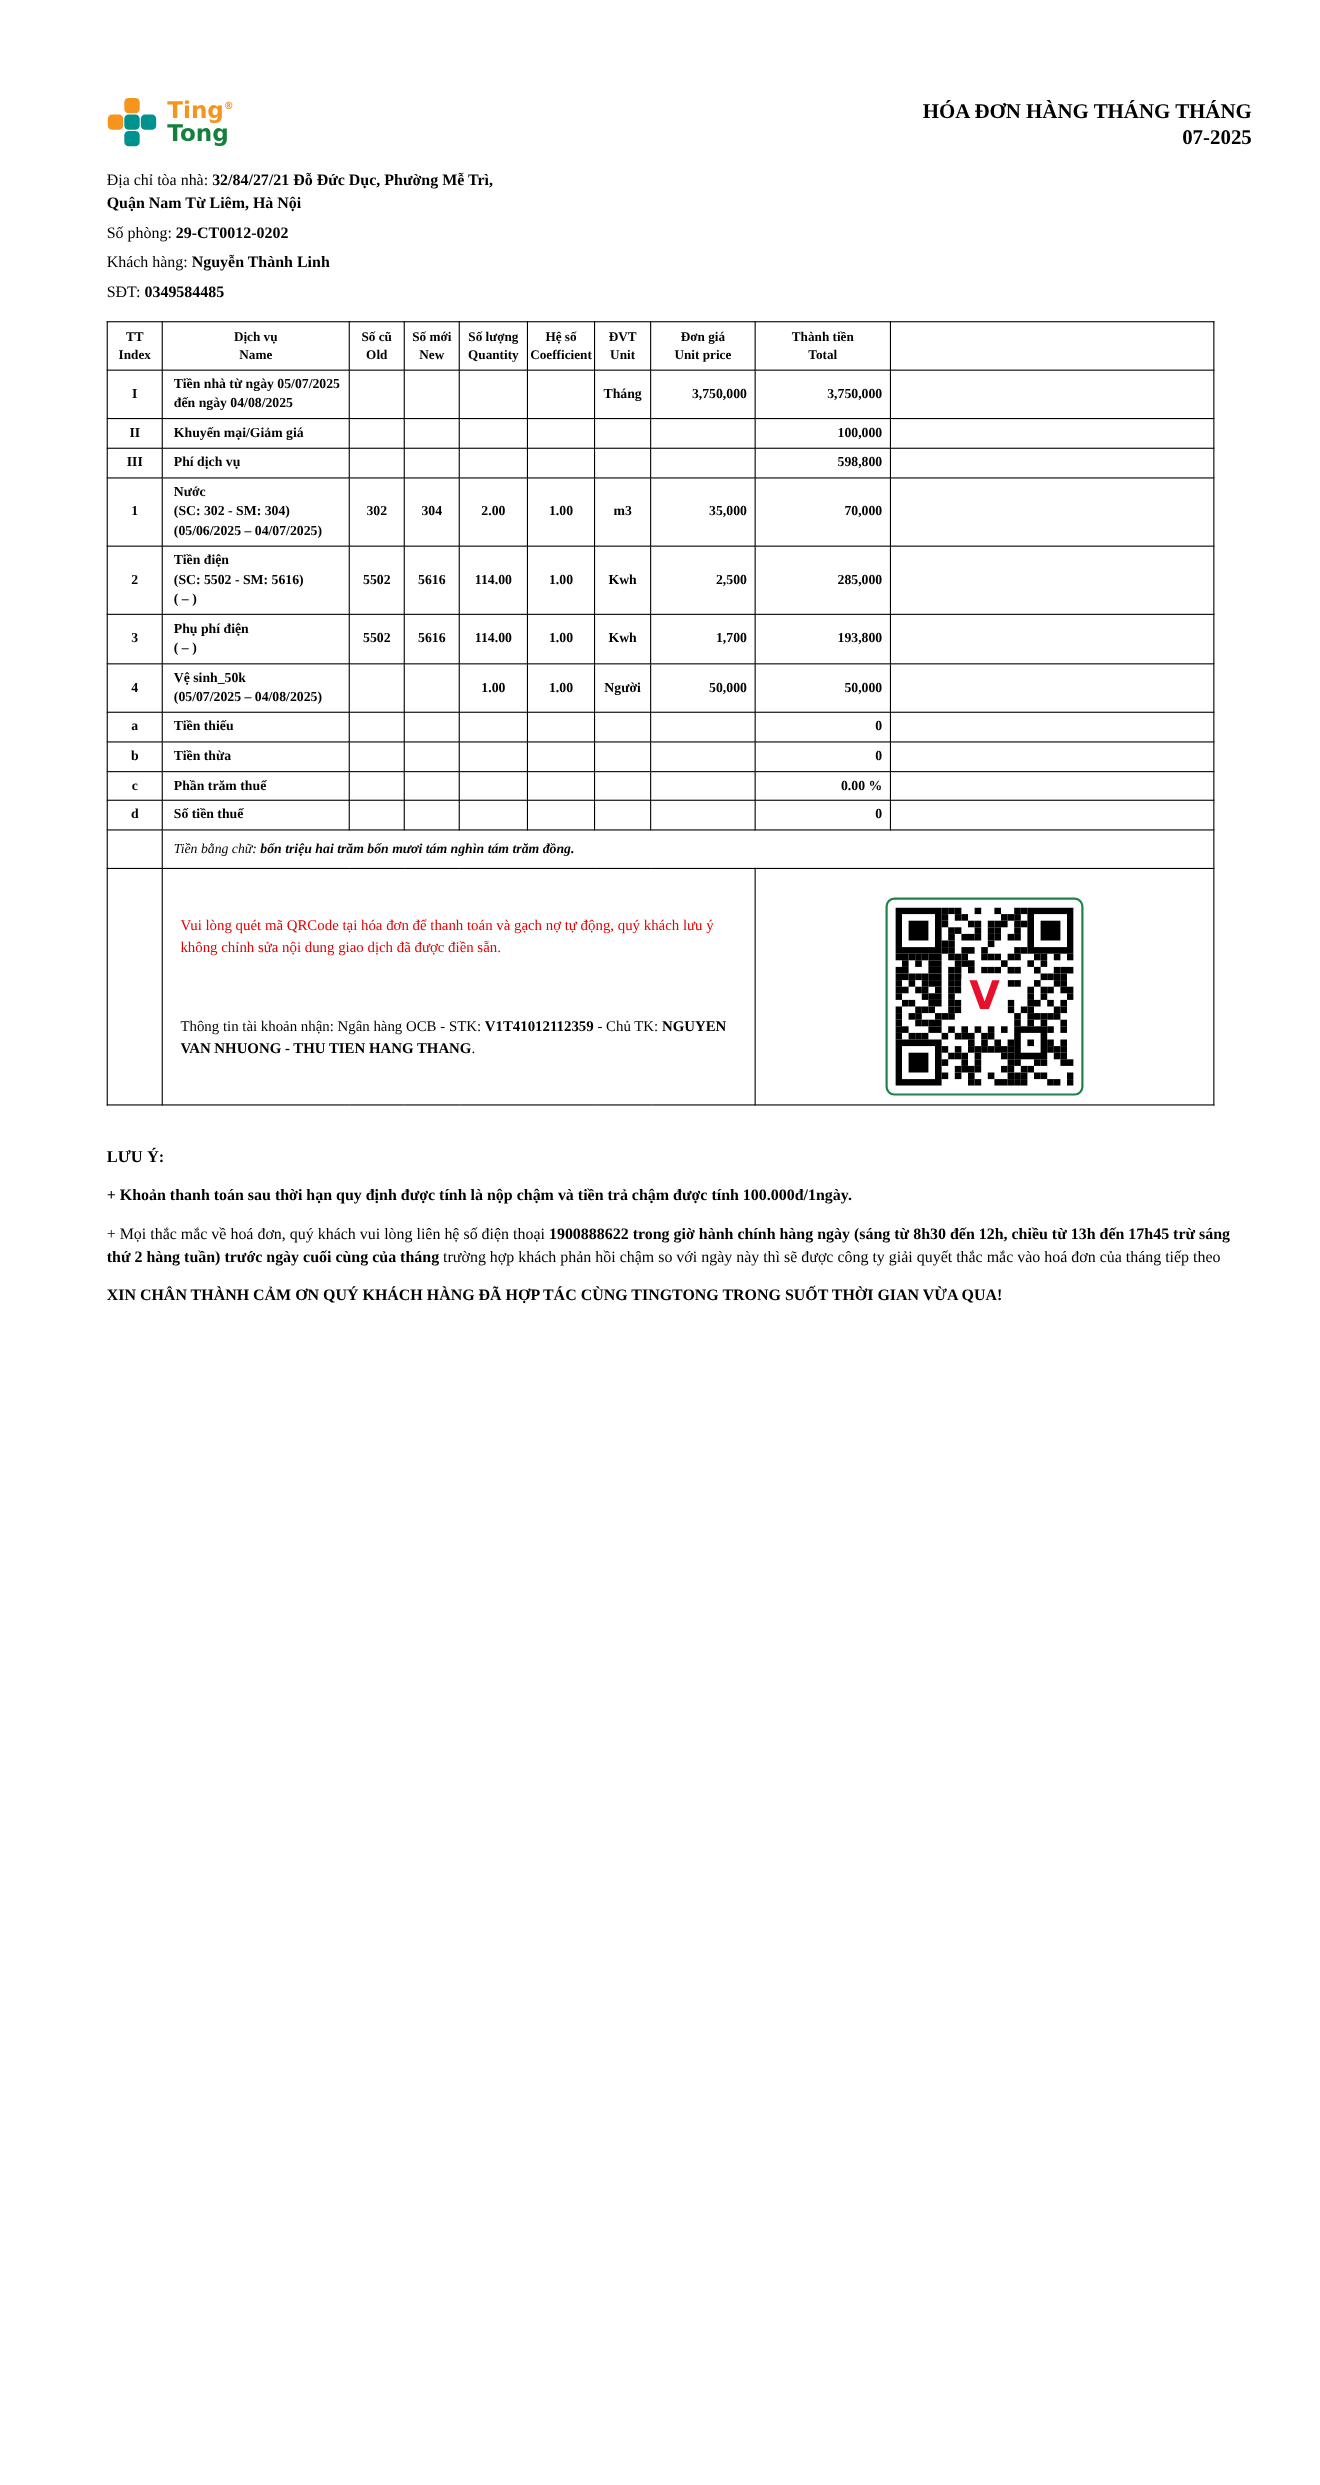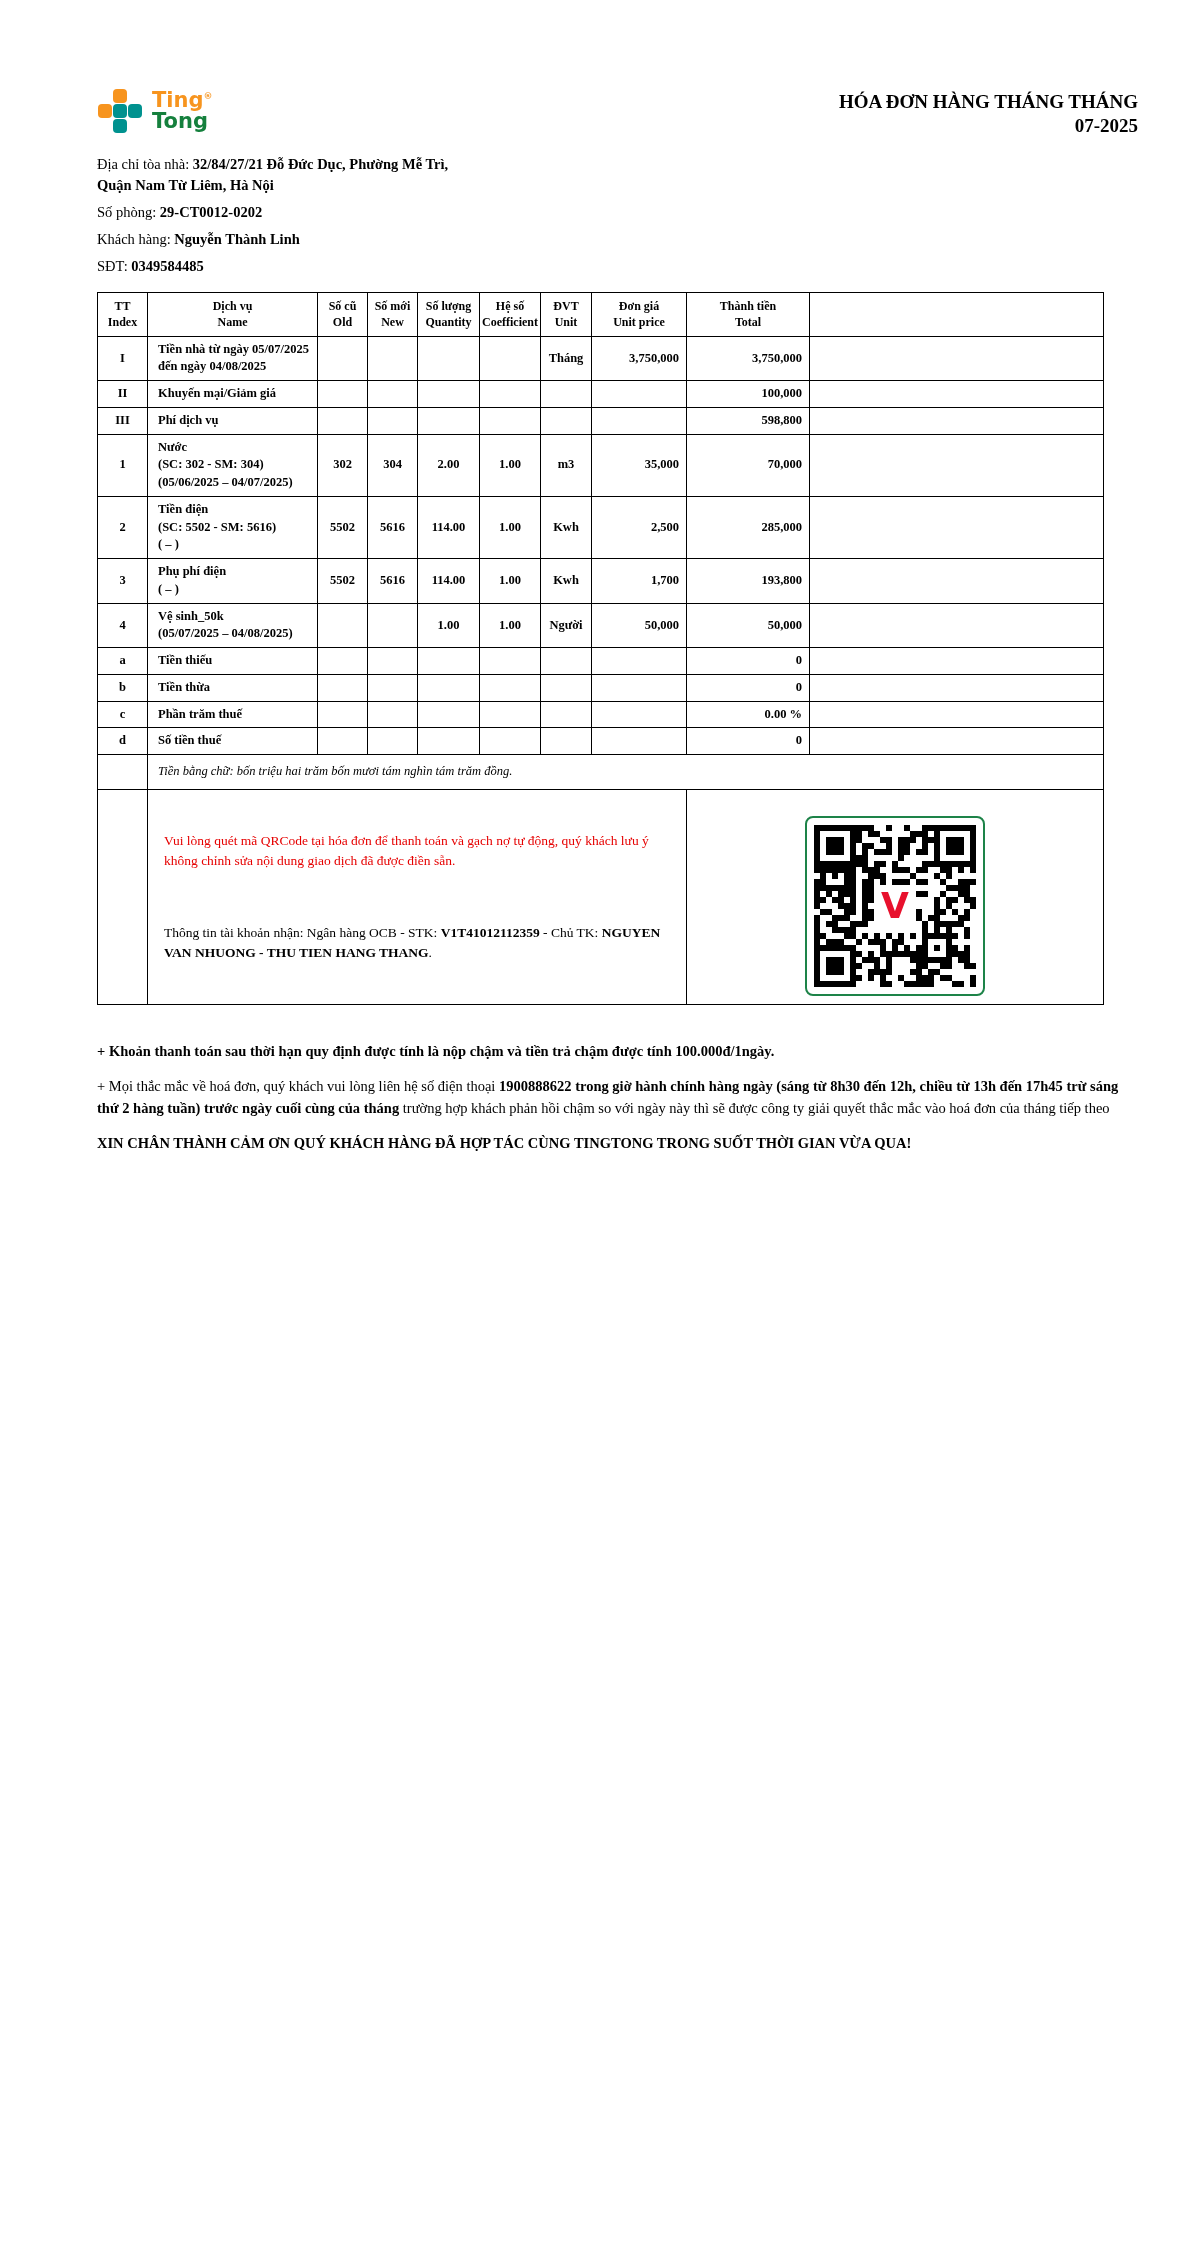--- a/index.html
+++ b/index.html
@@ -28,21 +28,21 @@
 
   
   table.inv { border-collapse:collapse; table-layout:fixed; width:1006px; margin-top:10px; }
   .inv th,.inv td { border:1px solid #000; vertical-align:middle; }
   .inv th { font-size:12px; font-weight:bold; text-align:center; padding:5px 1px; white-space:pre-line; line-height:1.35; }
   .inv td { font-size:12.5px; font-weight:bold; padding:4px 6px; white-space:pre-line; line-height:1.42; height:25px; }
   .inv td.l { text-align:left; padding-left:10px; padding-right:2px; }
   .inv td.c { text-align:center; }
   .inv td.r { text-align:right; padding-right:7px; }
   .inv td.w { font-weight:normal; font-style:italic; padding:8px 10px; text-align:left; }
-  .inv td.w .wv { font-weight:normal; font-style:italic; }
+  .inv td.w .wv { font-weight:bold; font-style:italic; }
   .inv td.qr-text { font-weight:normal; padding:14px 16px; text-align:left; vertical-align:middle; }
   .red-note { color:#e60000; font-size:13.5px; line-height:1.5; margin-bottom:34px; }
   .acct { font-size:13.5px; line-height:1.5; color:#000; }
   .inv td.qr-cell { text-align:center; padding:8px 0; }
   .qr-box { position:relative; display:inline-block; background:#fff; border:2px solid #1d8348; border-radius:8px; padding:7px; line-height:0; }
   .qr-logo { position:absolute; top:50%; left:50%; transform:translate(-50%,-50%); width:42px; height:42px; background:#fff; border-radius:6px; display:flex; align-items:center; justify-content:center; }
   .qr-v { color:#e8112d; font-family:"DejaVu Sans","Liberation Sans",sans-serif; font-weight:900; font-size:36px; line-height:1; }
 
   
   .notes { margin-top:36px; font-size:14.5px; }
@@ -549,18 +549,19 @@
                 <rect x="120" y="120" width="6" height="6" fill="#000"></rect>
               </svg>
             <div class="qr-logo"><span class="qr-v">V</span></div>
           </div>
         </td>
       </tr>
     </tbody>
   </table>
 
   <div class="notes">
+    <p class="luuy">LƯU Ý:</p>
     <p class="bold">+ Khoản thanh toán sau thời hạn quy định được tính là nộp chậm và tiền trả chậm được tính 100.000đ/1ngày.</p>
     <p><span>+ Mọi thắc mắc về hoá đơn, quý khách vui lòng liên hệ số điện thoại </span><b>1900888622 trong giờ hành chính hàng ngày (sáng từ 8h30 đến 12h, chiều từ 13h đến 17h45 trừ sáng thứ 2 hàng tuần)</b><b> trước ngày cuối cùng của tháng</b><span> trường hợp khách phản hồi chậm so với ngày này thì sẽ được công ty giải quyết thắc mắc vào hoá đơn của tháng tiếp theo</span></p>
     <p class="closing">XIN CHÂN THÀNH CẢM ƠN QUÝ KHÁCH HÀNG ĐÃ HỢP TÁC CÙNG TINGTONG TRONG SUỐT THỜI GIAN VỪA QUA!</p>
   </div>
 
 </div>
 
 </body></html>

